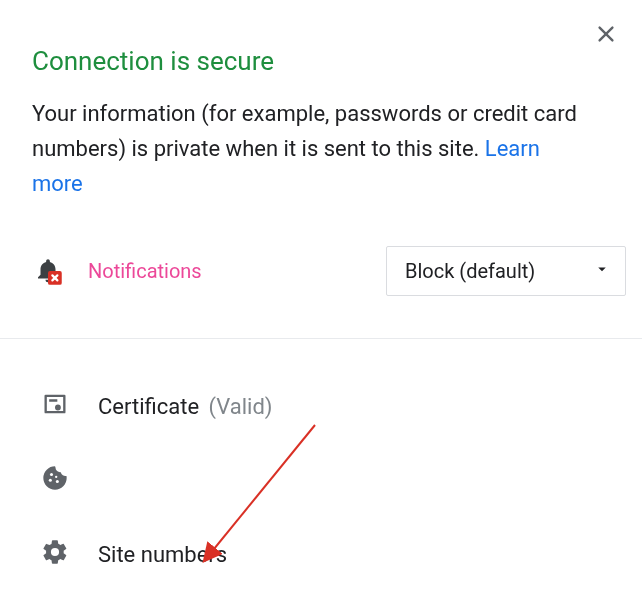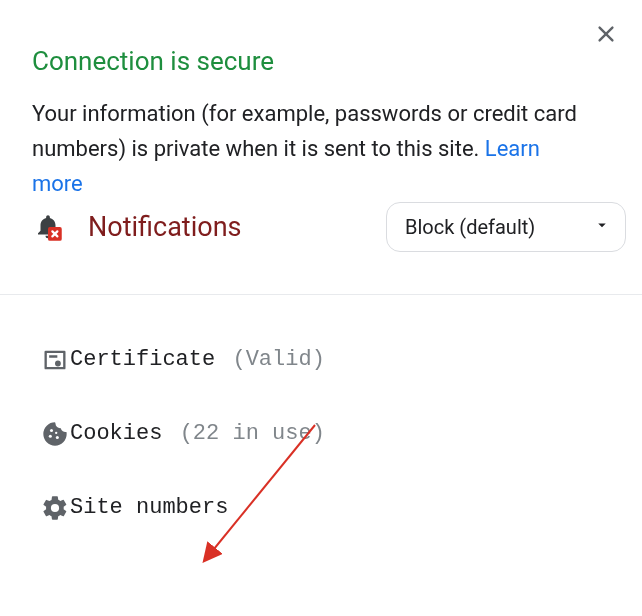--- a/index.html
+++ b/index.html
@@ -32,20 +32,21 @@
   .title {
     font-size: 26px;
     font-weight: 400;
     color: #1e8e3e;
     margin: 18px 0 20px 0;
   }
   .desc {
     font-size: 22px;
     line-height: 1.6;
     color: #202124;
+    margin-bottom: 44px;
     max-width: 560px;
   }
   .desc a {
     color: #1a73e8;
     text-decoration: none;
   }
   .perm-row {
     display: flex;
     align-items: center;
     gap: 24px;
@@ -53,27 +54,27 @@
   }
   .perm-icon {
     width: 32px;
     height: 32px;
     display: flex;
     align-items: center;
     justify-content: center;
     flex-shrink: 0;
   }
   .perm-label {
-    font-size: 27px;
-    color: #7f1d1d;
+    font-size: 20px;
+    color: #ec4899;
     flex: 1;
   }
   .perm-select {
     border: 1px solid #dadce0;
-    border-radius: 14px;
+    border-radius: 2px;
     padding: 12px 44px 12px 18px;
     font-size: 20px;
     color: #202124;
     background: #fff;
     position: relative;
     display: flex;
     align-items: center;
     min-width: 240px;
     cursor: pointer;
   }
@@ -87,24 +88,24 @@
     border: none;
     border-top: 1px solid #e8eaed;
     margin: 0;
     width: 100%;
   }
   .list {
     padding: 28px 32px 0 32px;
   }
   .list-row {
     display: flex;
-    align-items: center;
+    align-items: flex-end;
+    gap: 28px;
     padding: 22px 8px;
     cursor: pointer;
-    font-family: Liberation Mono, monospace;
   }
   .list-icon {
     width: 30px;
     height: 30px;
     display: flex;
     align-items: center;
     justify-content: center;
     flex-shrink: 0;
     color: #5f6368;
   }
@@ -184,24 +185,20 @@
   <div class="list-row">
     <div class="list-icon">
       <svg viewBox="0 0 24 24" width="28" height="28" fill="#5f6368">
         <path d="M12 2a10 10 0 1 0 10 10c0-.6-.06-1.2-.17-1.77A4 4 0 0 1 17 7a4 4 0 0 1-4.6-3.95A10 10 0 0 0 12 2z"></path>
         <circle cx="9" cy="9" r="1.3" fill="#fff"></circle>
           <circle cx="8" cy="14" r="1.3" fill="#fff"></circle>
           <circle cx="14" cy="15" r="1.3" fill="#fff"></circle>
           <circle cx="13" cy="11" r="1" fill="#fff"></circle>
       </svg>
     </div>
-    <div class="list-label">
-      <span>Cookies</span>
-      <span class="list-sub">(22 in use)</span>
-    </div>
   </div>
 
   <div class="list-row">
     <div class="list-icon">
       <svg viewBox="0 0 24 24" width="28" height="28" fill="#5f6368">
         <path d="M19.4 13a7.5 7.5 0 0 0 .07-1 7.5 7.5 0 0 0-.07-1l2.1-1.65a.5.5 0 0 0 .12-.64l-2-3.46a.5.5 0 0 0-.6-.22l-2.5 1a7.6 7.6 0 0 0-1.73-1l-.38-2.65A.5.5 0 0 0 13.9 2h-4a.5.5 0 0 0-.5.42L9 5.07a7.6 7.6 0 0 0-1.73 1l-2.5-1a.5.5 0 0 0-.6.22l-2 3.46a.5.5 0 0 0 .12.64L4.4 11a7.5 7.5 0 0 0-.07 1 7.5 7.5 0 0 0 .07 1l-2.1 1.65a.5.5 0 0 0-.12.64l2 3.46c.13.22.4.31.6.22l2.5-1c.53.4 1.1.74 1.73 1l.38 2.65c.4.24.25.42.5.42h4c.25 0 .46-.18.5-.42l.38-2.65a7.6 7.6 0 0 0 1.73-1l2.5 1c.2.09.47 0 .6-.22l2-3.46a.5.5 0 0 0-.12-.64L19.4 13zM12 15.5A3.5 3.5 0 1 1 12 8.5a3.5 3.5 0 0 1 0 7z"></path>
       </svg>
     </div>
     <div class="list-label">Site numbers</div>
   </div>

